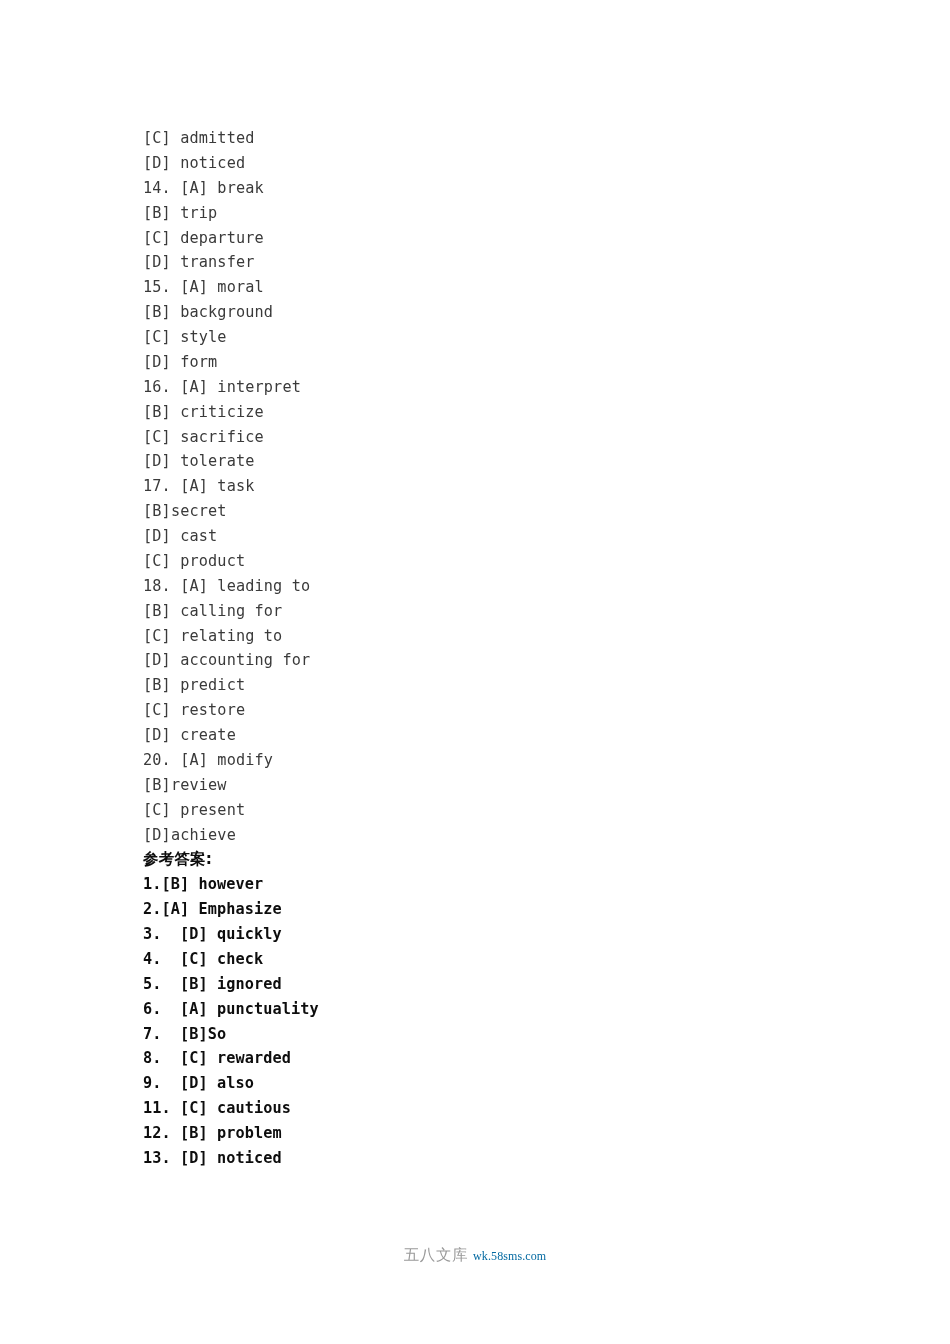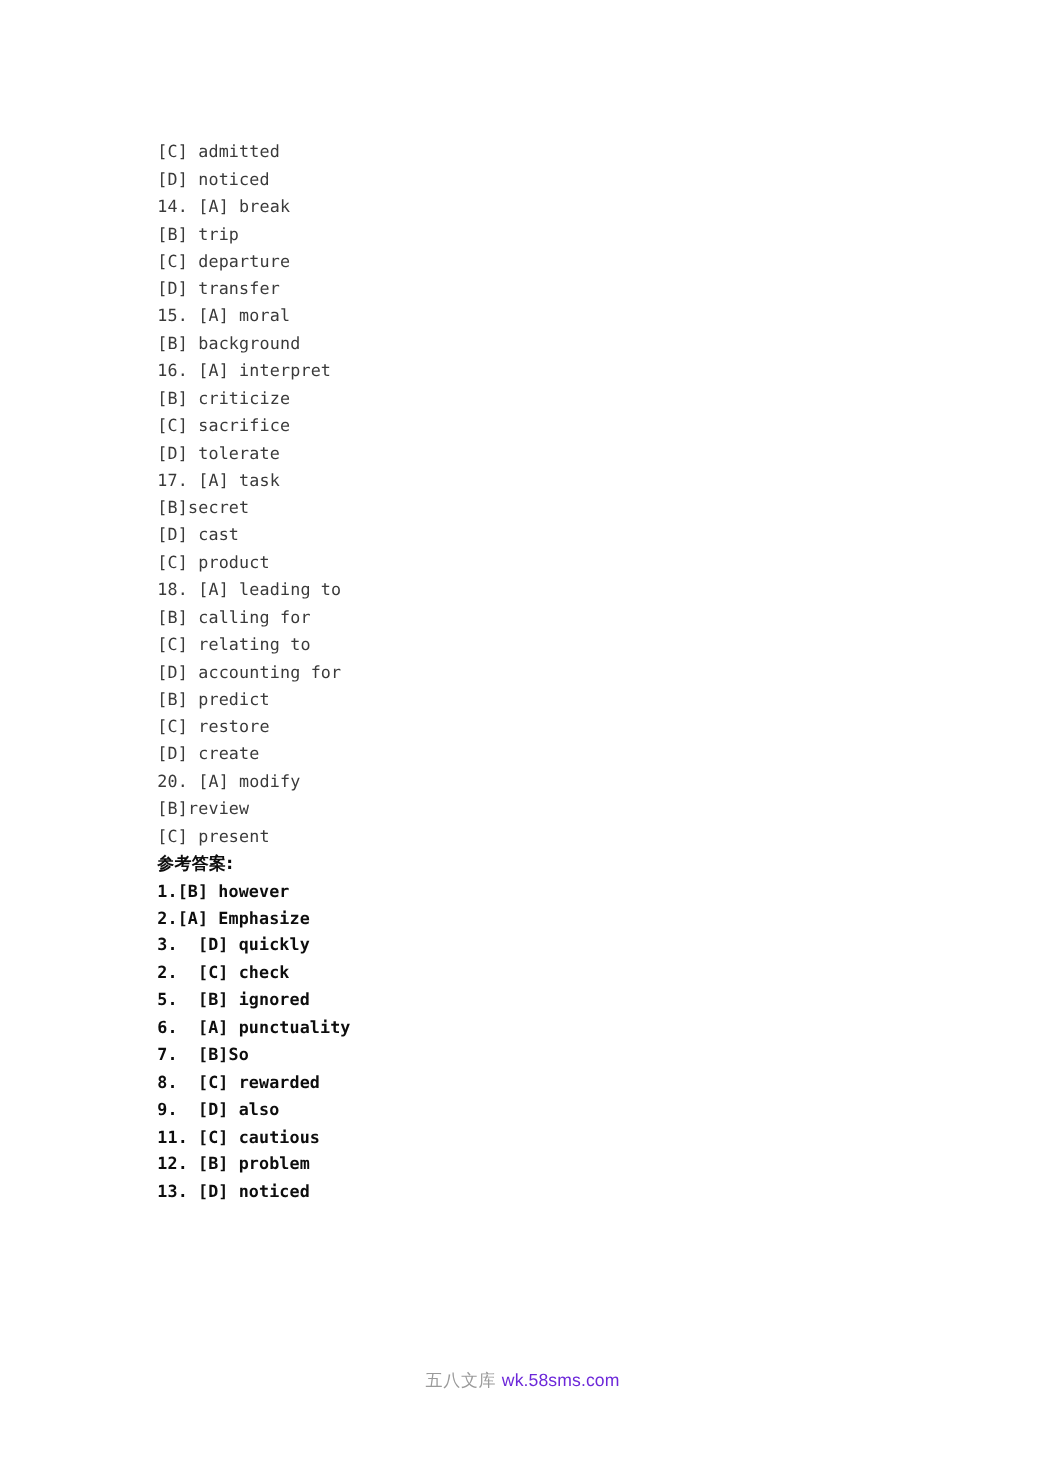--- a/index.html
+++ b/index.html
@@ -67,70 +67,73 @@
     line-height: 24px;
   }
   #watermark .wm-cjk {
     font-family: "DejaVu Sans", "Liberation Sans", sans-serif;
     font-size: 15.5px;
     color: #9a9a9a;
     letter-spacing: 0.6px;
     margin-top: 39px;
   }
   #watermark .wm-url {
-    font-family: Liberation Sans, sans-serif;
-    font-size: 16px;
-    color: #6d28d9;
+    font-family: Liberation Serif, serif;
+    font-size: 12px;
+    color: #0369a1;
     letter-spacing: 0.1px;
     margin-left: 5px;
   }
 </style>
 </head>
 <body>
 
 <div id="page">
 
   <div id="content">
 
     <div>
       <div class="line">[C] admitted</div>
       <div class="line">[D] noticed</div>
       <div class="line">14. [A] break</div>
       <div class="line">[B] trip</div>
       <div class="line">[C] departure</div>
       <div class="line">[D] transfer</div>
       <div class="line">15. [A] moral</div>
       <div class="line">[B] background</div>
+      <div class="line">[C] style</div>
+      <div class="line">[D] form</div>
       <div class="line">16. [A] interpret</div>
       <div class="line">[B] criticize</div>
       <div class="line">[C] sacrifice</div>
       <div class="line">[D] tolerate</div>
       <div class="line">17. [A] task</div>
       <div class="line">[B]secret</div>
       <div class="line">[D] cast</div>
       <div class="line">[C] product</div>
       <div class="line">18. [A] leading to</div>
       <div class="line">[B] calling for</div>
       <div class="line">[C] relating to</div>
       <div class="line">[D] accounting for</div>
       <div class="line">[B] predict</div>
       <div class="line">[C] restore</div>
       <div class="line">[D] create</div>
       <div class="line">20. [A] modify</div>
       <div class="line">[B]review</div>
       <div class="line">[C] present</div>
+      <div class="line">[D]achieve</div>
     </div>
 
     <div class="line cjk-head">参考答案:</div>
 
     <div>
       <div class="line bold">1.[B] however</div>
       <div class="line bold">2.[A] Emphasize</div>
       <div class="line bold">3.  [D] quickly</div>
-      <div class="line bold">2.  [C] check</div>
+      <div class="line bold">4.  [C] check</div>
       <div class="line bold">5.  [B] ignored</div>
       <div class="line bold">6.  [A] punctuality</div>
       <div class="line bold">7.  [B]So</div>
       <div class="line bold">8.  [C] rewarded</div>
       <div class="line bold">9.  [D] also</div>
       <div class="line bold">11. [C] cautious</div>
       <div class="line bold">12. [B] problem</div>
       <div class="line bold">13. [D] noticed</div>
     </div>
 

